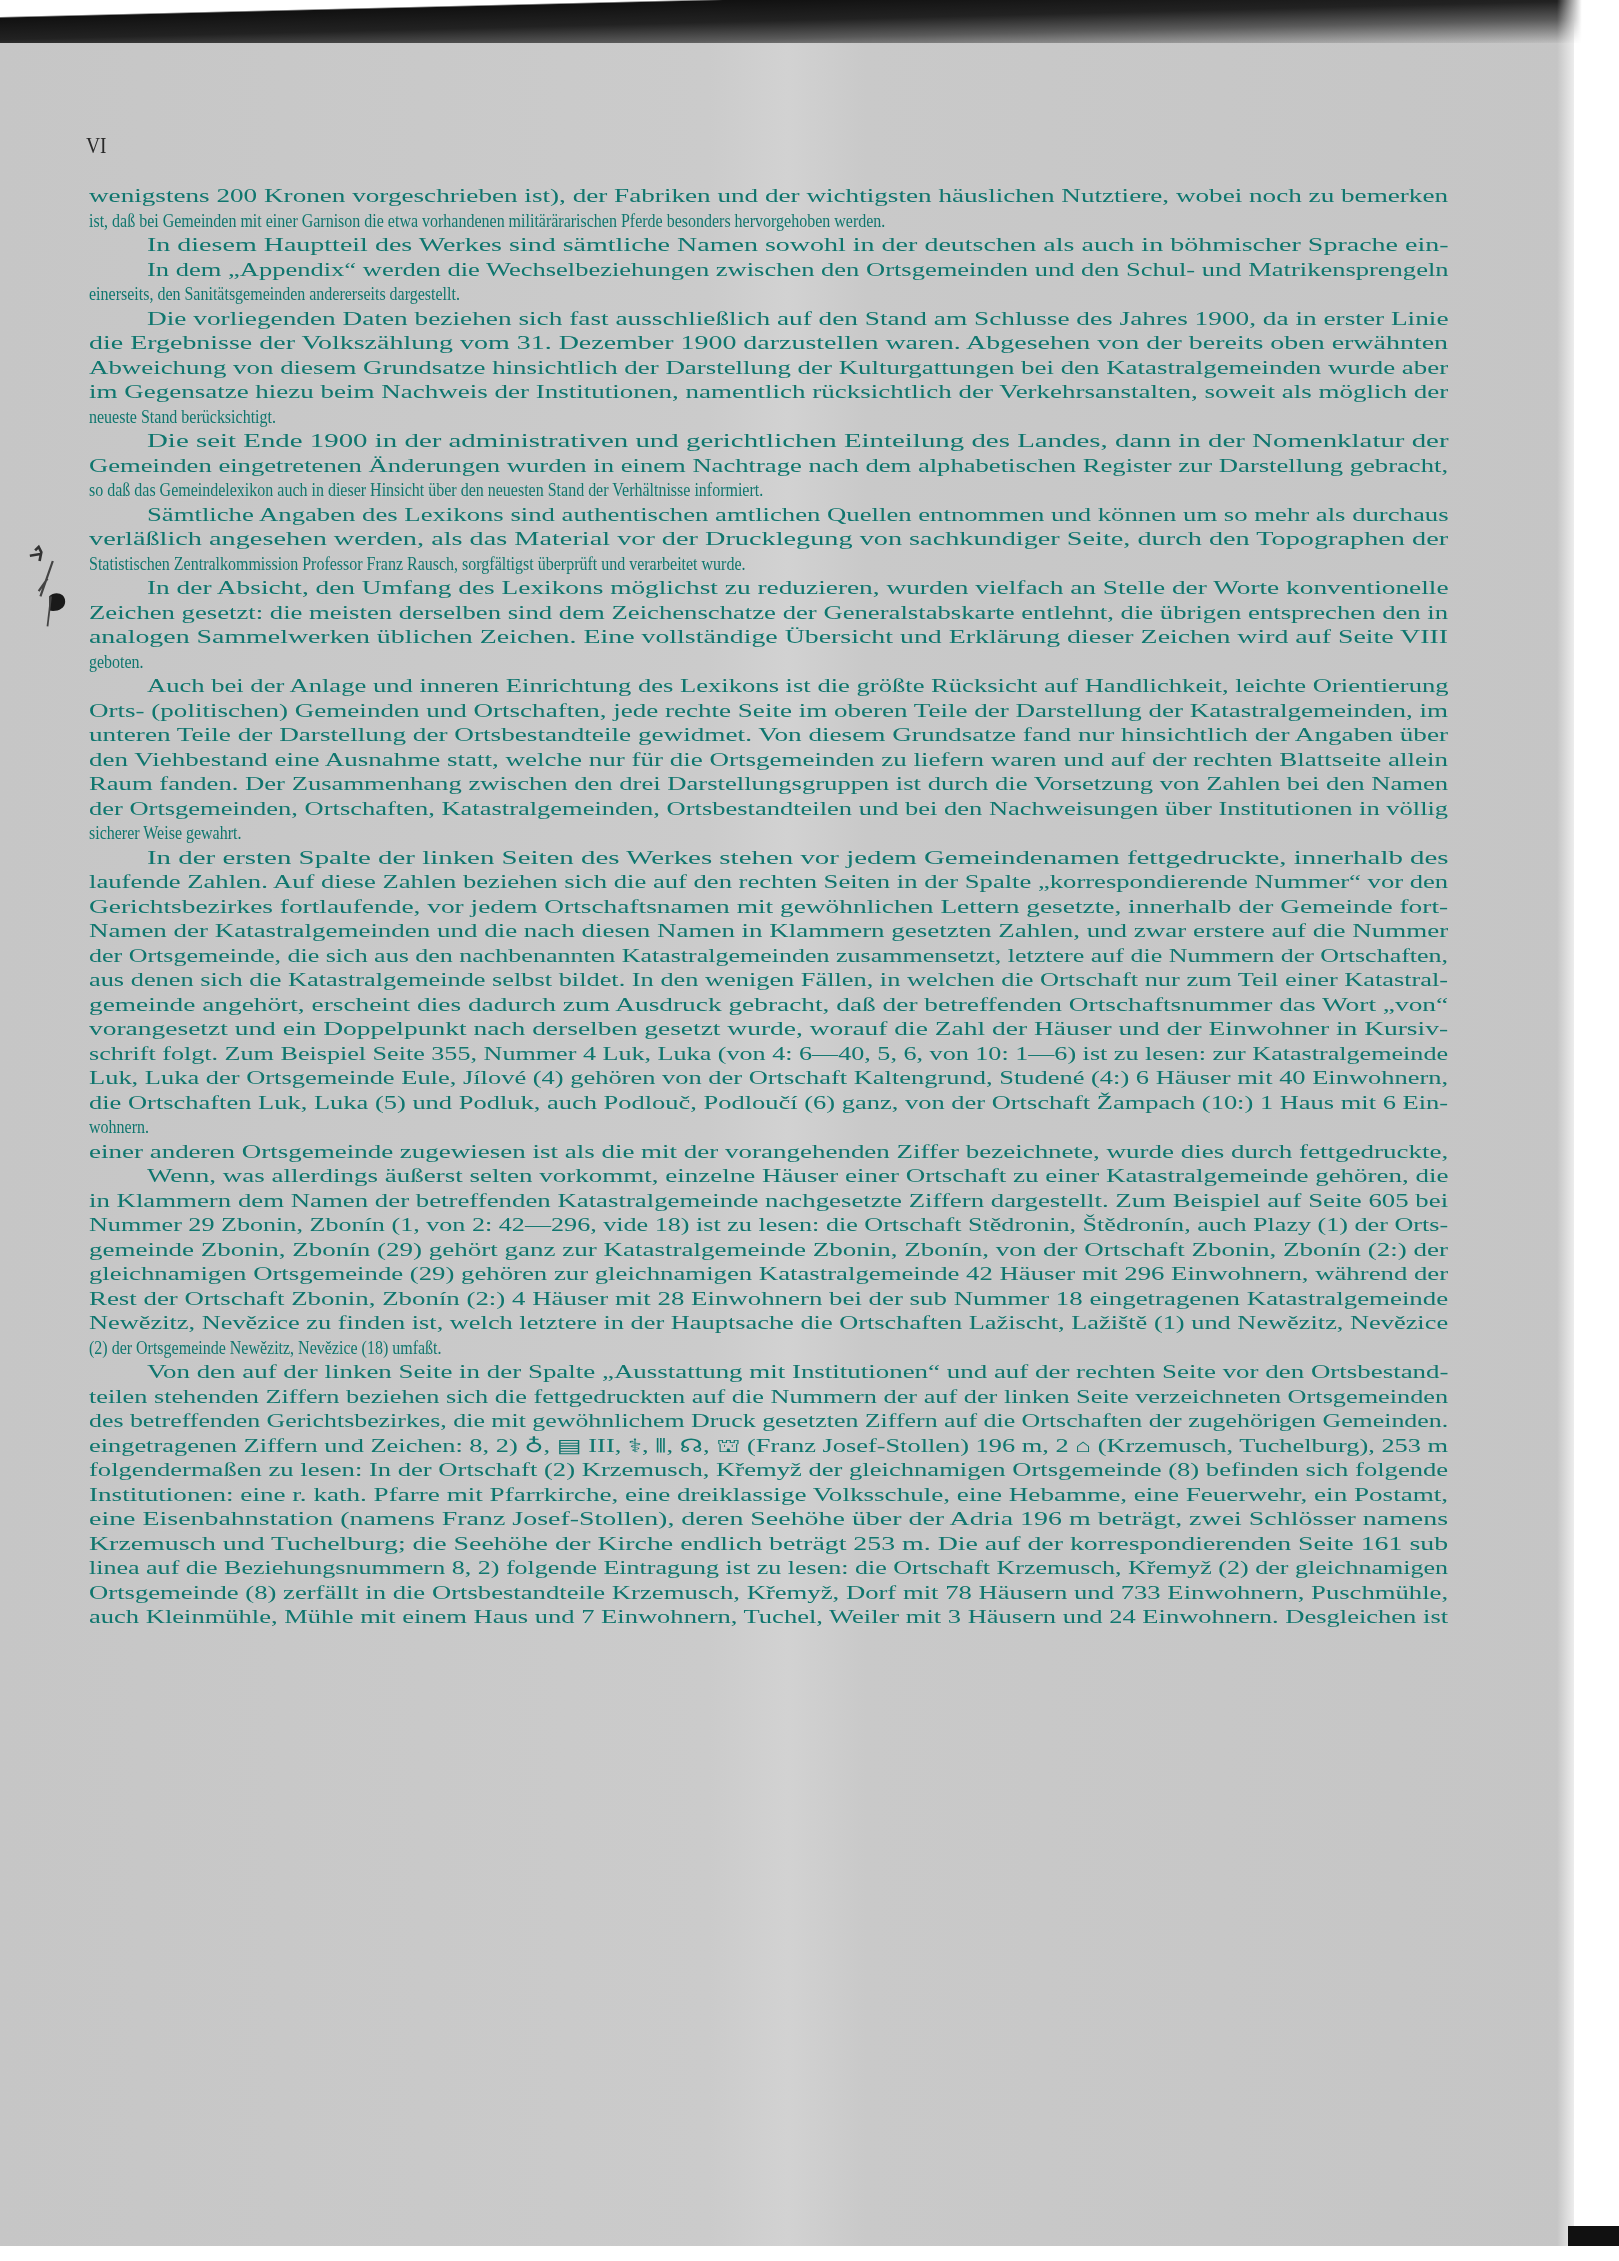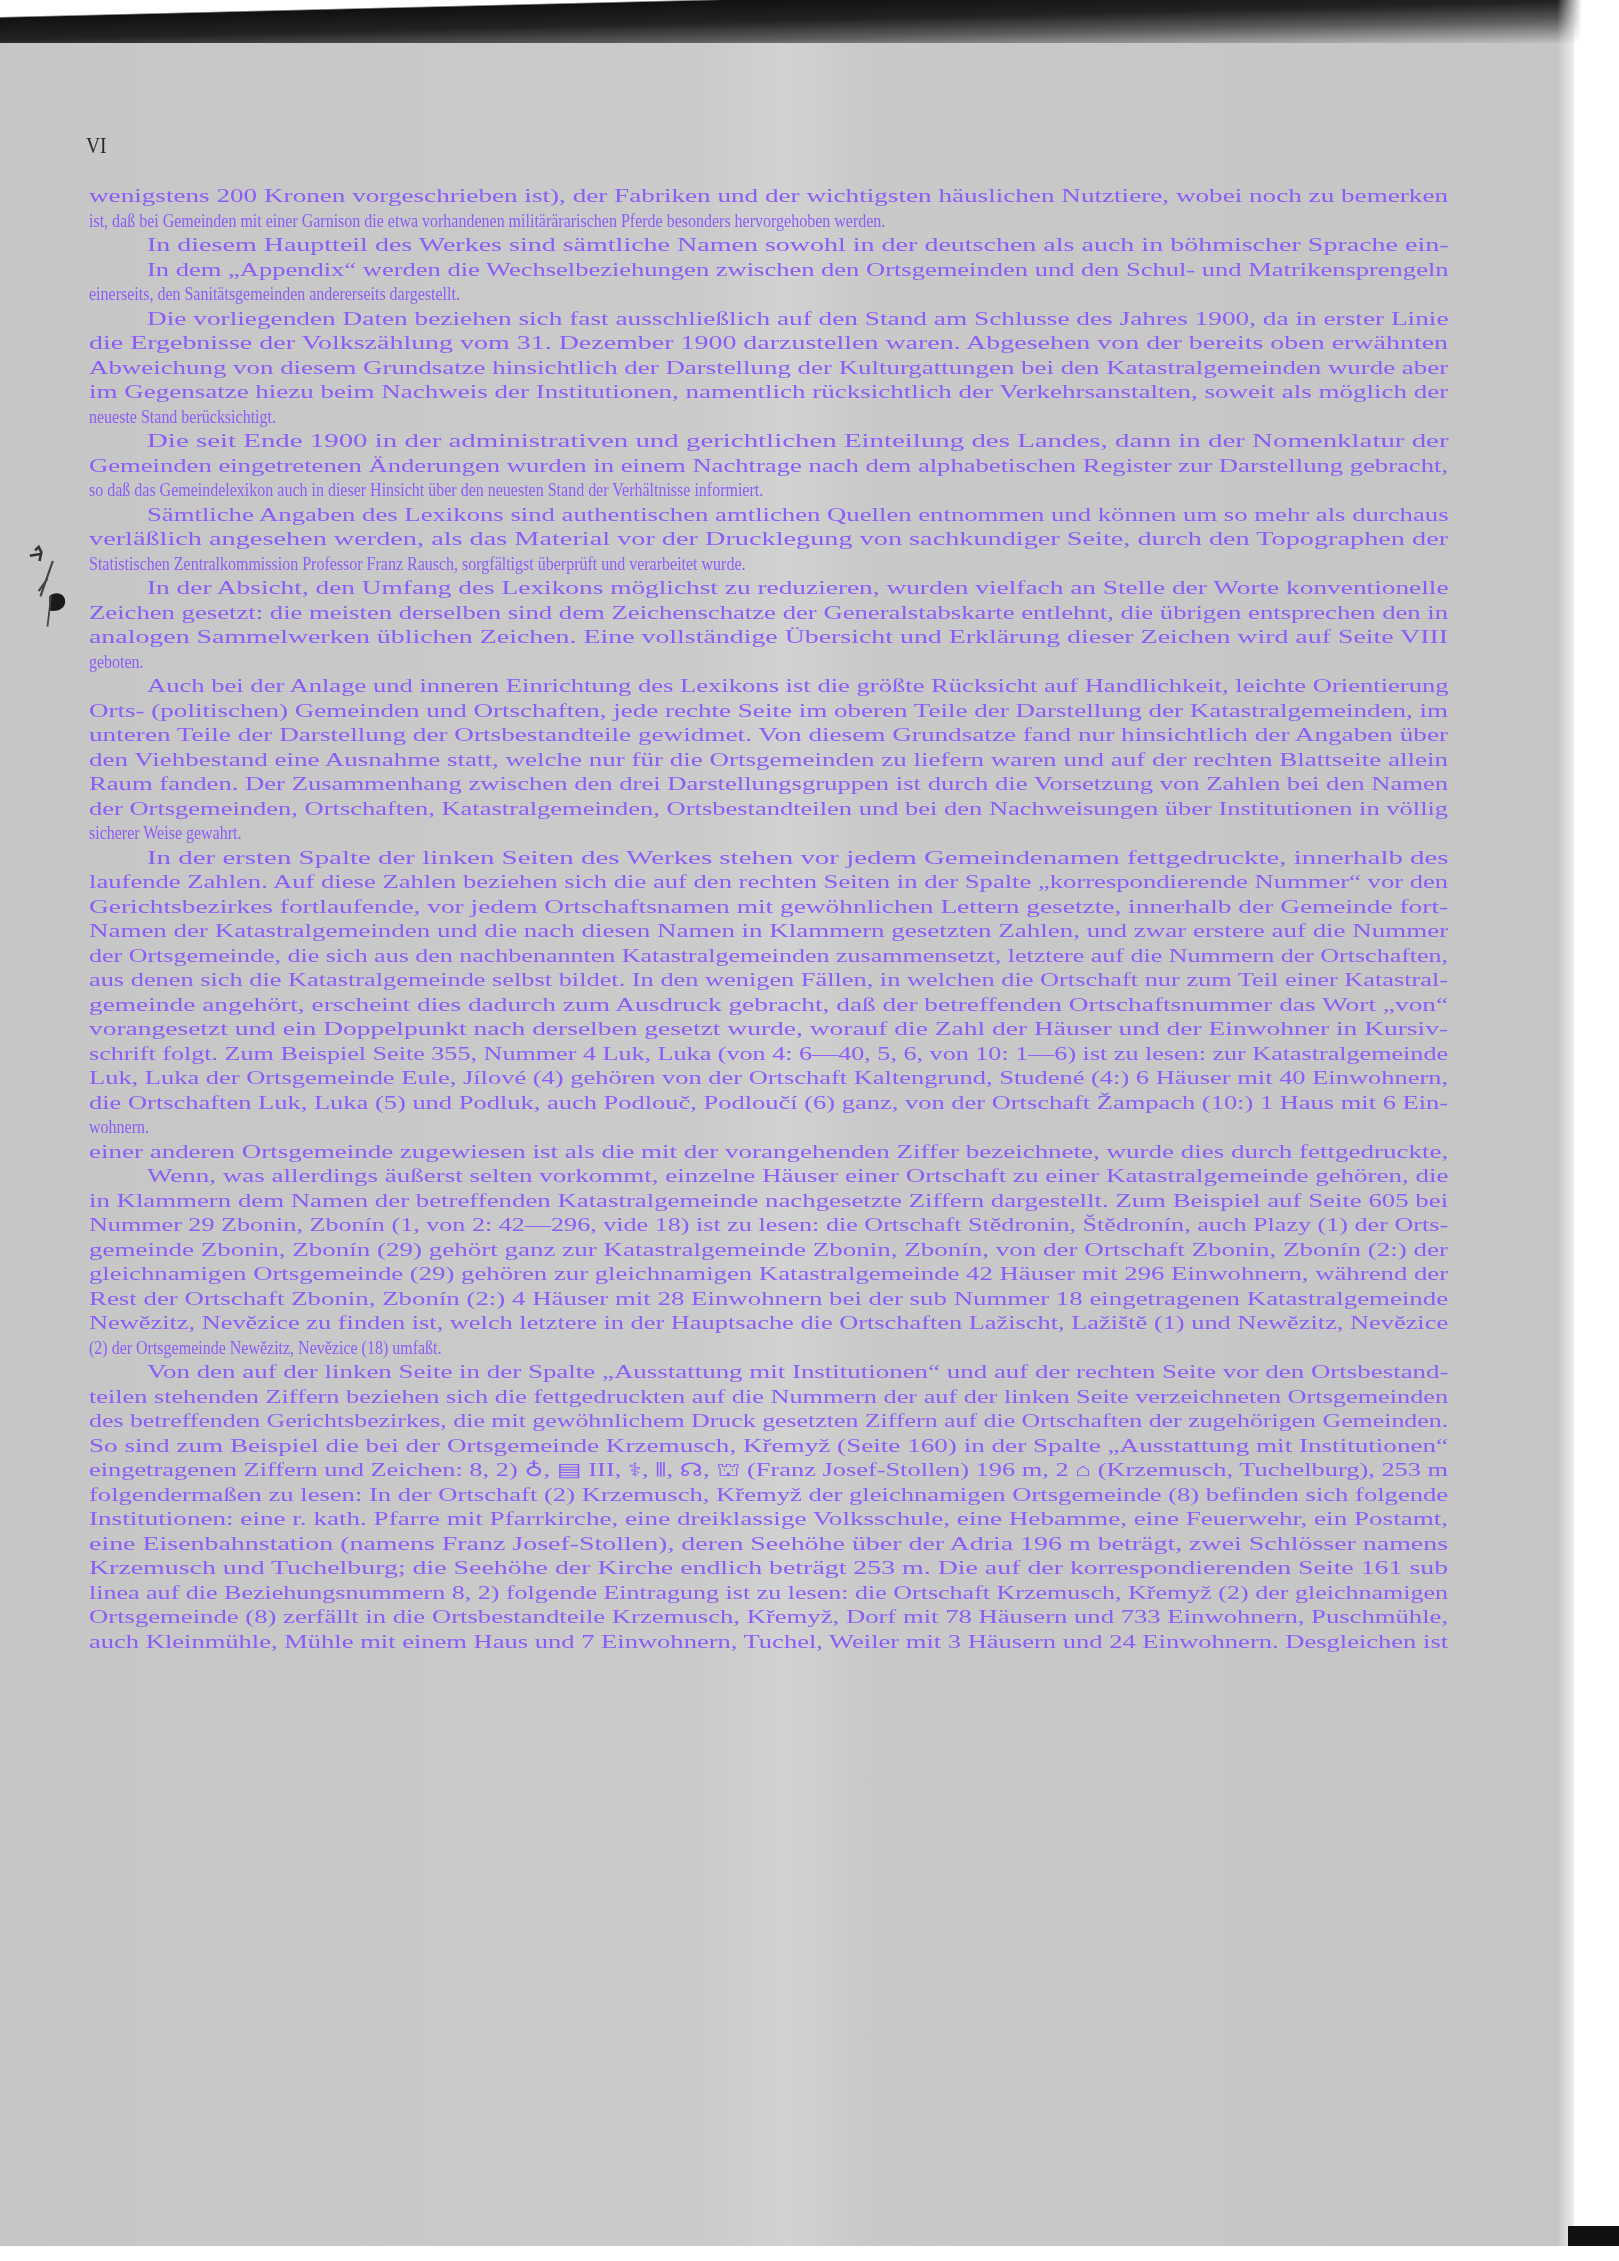--- a/index.html
+++ b/index.html
@@ -28,21 +28,21 @@
   .page-number {
     position: absolute; left: 86px; top: 133px;
     font-family: "Liberation Serif", serif; font-size: 23px; color: #2a2a2a;
     transform: scaleX(0.85); transform-origin: left;
   }
   .margin-mark {
     position: absolute; left: 21px; top: 543px; width: 53px; height: 89px;
   }
   .text {
     position: absolute; left: 89px; top: 184px; width: 1361px;
-    font-family: "Liberation Serif", serif; font-size: 18.6px; color: #8b5cf6;
+    font-family: "Liberation Serif", serif; font-size: 18.6px; color: #0f766e;
     line-height: 24.5px;
   }
   .line {
     display: block; height: 24.5px; white-space: nowrap; overflow: visible;
     text-align: justify; text-align-last: justify;
   }
   .line.last { text-align-last: left; }
   .line.indent { padding-left: 58px; }
   .line .fit { display: inline-block; transform-origin: left center; }
 </style>
@@ -130,21 +130,20 @@
       <span class="line"><span class="fit" style="transform: scaleX(1.4526);">gemeinde Zbonin, Zbonín (29) gehört ganz zur Katastralgemeinde Zbonin, Zbonín, von der Ortschaft Zbonin, Zbonín (2:) der</span></span>
       <span class="line"><span class="fit" style="transform: scaleX(1.4384);">gleichnamigen Ortsgemeinde (29) gehören zur gleichnamigen Katastralgemeinde 42 Häuser mit 296 Einwohnern, während der</span></span>
       <span class="line"><span class="fit" style="transform: scaleX(1.4447);">Rest der Ortschaft Zbonin, Zbonín (2:) 4 Häuser mit 28 Einwohnern bei der sub Nummer 18 eingetragenen Katastralgemeinde</span></span>
       <span class="line"><span class="fit" style="transform: scaleX(1.4177);">Newězitz, Nevězice zu finden ist, welch letztere in der Hauptsache die Ortschaften Lažischt, Lažiště (1) und Newězitz, Nevězice</span></span>
       <span class="line last"><span class="fit" style="transform: scaleX(0.86);">(2) der Ortsgemeinde Newězitz, Nevězice (18) umfaßt.</span></span>
     </div>
     <div>
       <span class="line indent"><span class="fit" style="transform: scaleX(1.4483);">Von den auf der linken Seite in der Spalte „Ausstattung mit Institutionen“ und auf der rechten Seite vor den Ortsbestand-</span></span>
       <span class="line"><span class="fit" style="transform: scaleX(1.4128);">teilen stehenden Ziffern beziehen sich die fettgedruckten auf die Nummern der auf der linken Seite verzeichneten Ortsgemeinden</span></span>
       <span class="line"><span class="fit" style="transform: scaleX(1.3909);">des betreffenden Gerichtsbezirkes, die mit gewöhnlichem Druck gesetzten Ziffern auf die Ortschaften der zugehörigen Gemeinden.</span></span>
-      <span class="line"><span class="fit" style="transform: scaleX(1.459);">So sind zum Beispiel die bei der Ortsgemeinde Krzemusch, Křemyž (Seite 160) in der Spalte „Ausstattung mit Institutionen“</span></span>
       <span class="line"><span class="fit" style="transform: scaleX(1.4186);">eingetragenen Ziffern und Zeichen: 8, 2) ♁, ▤ III, ⚕, ⫴, ☊, ⛫ (Franz Josef-Stollen) 196 m, 2 ⌂ (Krzemusch, Tuchelburg), 253 m</span></span>
       <span class="line"><span class="fit" style="transform: scaleX(1.4307);">folgendermaßen zu lesen: In der Ortschaft (2) Krzemusch, Křemyž der gleichnamigen Ortsgemeinde (8) befinden sich folgende</span></span>
       <span class="line"><span class="fit" style="transform: scaleX(1.4581);">Institutionen: eine r. kath. Pfarre mit Pfarrkirche, eine dreiklassige Volksschule, eine Hebamme, eine Feuerwehr, ein Postamt,</span></span>
       <span class="line"><span class="fit" style="transform: scaleX(1.5015);">eine Eisenbahnstation (namens Franz Josef-Stollen), deren Seehöhe über der Adria 196 m beträgt, zwei Schlösser namens</span></span>
       <span class="line"><span class="fit" style="transform: scaleX(1.4978);">Krzemusch und Tuchelburg; die Seehöhe der Kirche endlich beträgt 253 m. Die auf der korrespondierenden Seite 161 sub</span></span>
       <span class="line"><span class="fit" style="transform: scaleX(1.3994);">linea auf die Beziehungsnummern 8, 2) folgende Eintragung ist zu lesen: die Ortschaft Krzemusch, Křemyž (2) der gleichnamigen</span></span>
       <span class="line"><span class="fit" style="transform: scaleX(1.4344);">Ortsgemeinde (8) zerfällt in die Ortsbestandteile Krzemusch, Křemyž, Dorf mit 78 Häusern und 733 Einwohnern, Puschmühle,</span></span>
       <span class="line"><span class="fit" style="transform: scaleX(1.4269);">auch Kleinmühle, Mühle mit einem Haus und 7 Einwohnern, Tuchel, Weiler mit 3 Häusern und 24 Einwohnern. Desgleichen ist</span></span>
     </div>
   </div>

